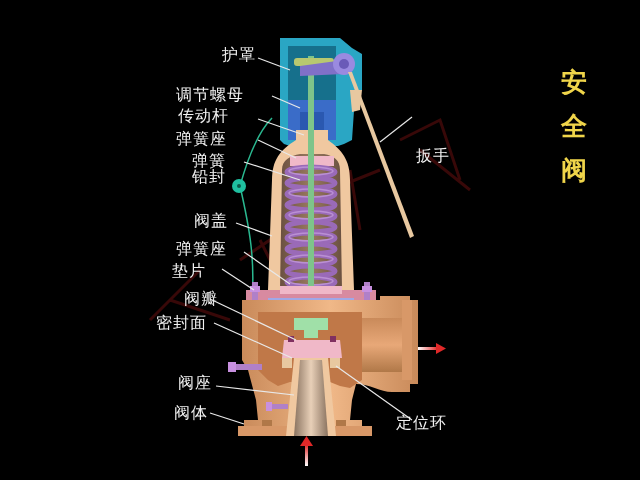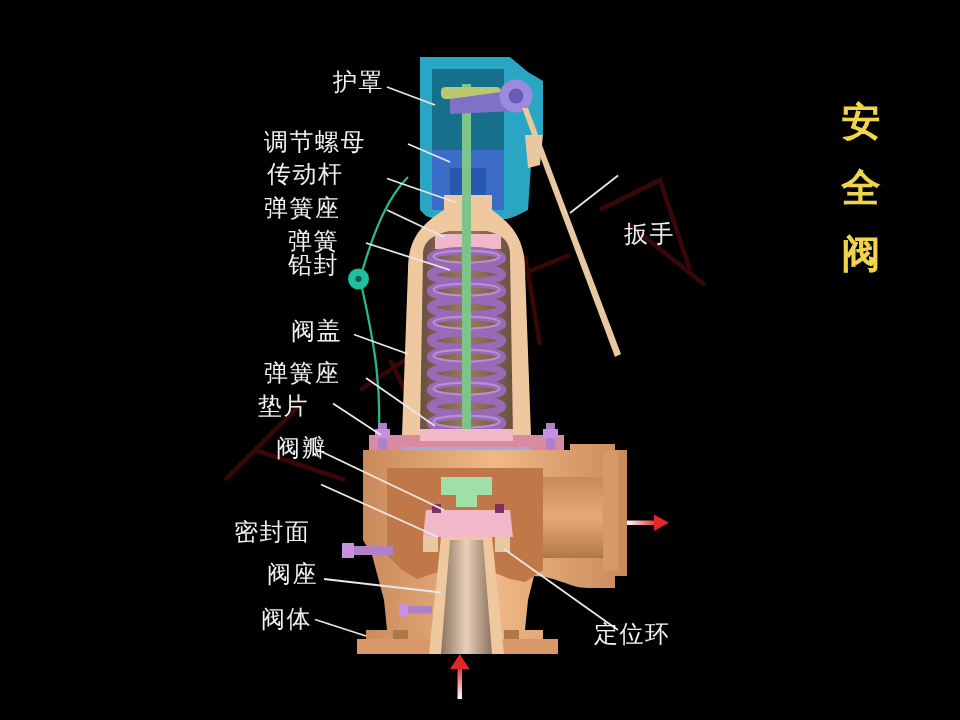--- a/index.html
+++ b/index.html
@@ -194,21 +194,21 @@
   <div class="label" style="left:222px;top:46px;">护罩</div>
   <div class="label" style="left:176px;top:86px;">调节螺母</div>
   <div class="label" style="left:178px;top:107px;">传动杆</div>
   <div class="label" style="left:176px;top:130px;">弹簧座</div>
   <div class="label" style="left:192px;top:152px;">弹簧</div>
   <div class="label" style="left:192px;top:168px;">铅封</div>
   <div class="label" style="left:194px;top:212px;">阀盖</div>
   <div class="label" style="left:176px;top:240px;">弹簧座</div>
   <div class="label" style="left:172px;top:262px;">垫片</div>
   <div class="label" style="left:184px;top:290px;">阀瓣</div>
-  <div class="label" style="left:156px;top:314px;margin-top:32px;">密封面</div>
+  <div class="label" style="left:156px;top:314px;">密封面</div>
   <div class="label" style="left:178px;top:374px;">阀座</div>
   <div class="label" style="left:174px;top:404px;">阀体</div>
   <div class="label" style="left:416px;top:110px;margin-top:37px;">扳手</div>
   <div class="label" style="left:396px;top:414px;">定位环</div>
 
   
   <div class="title">
     <span>安</span>
     <span>全</span>
     <span>阀</span>

